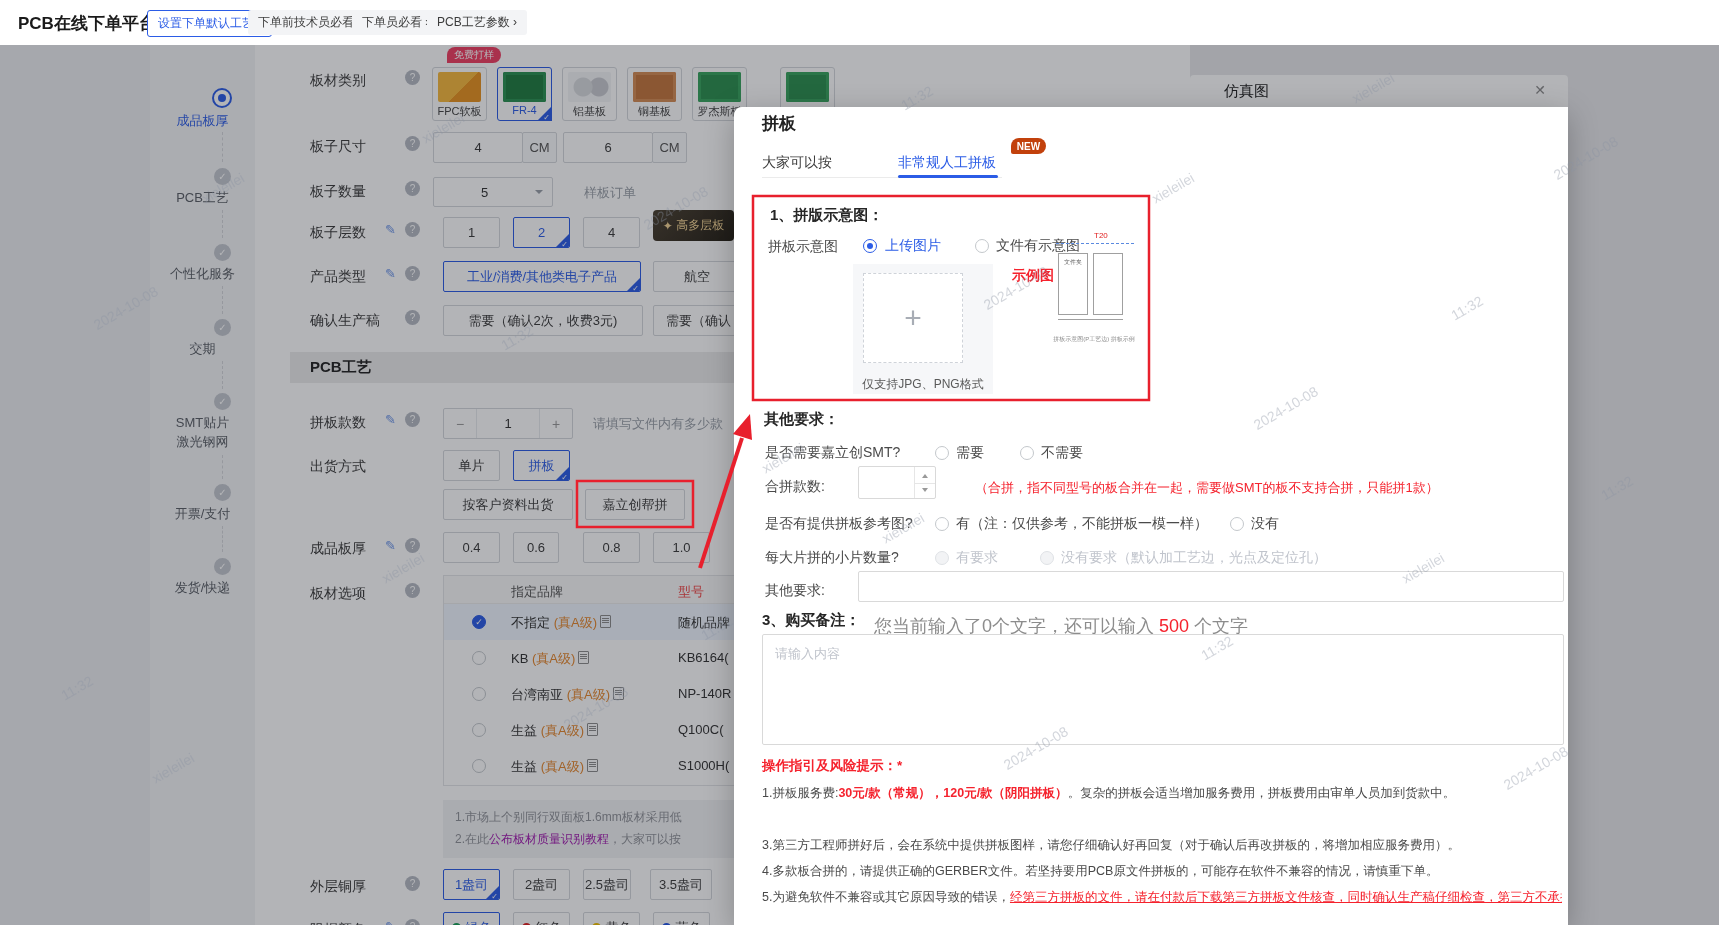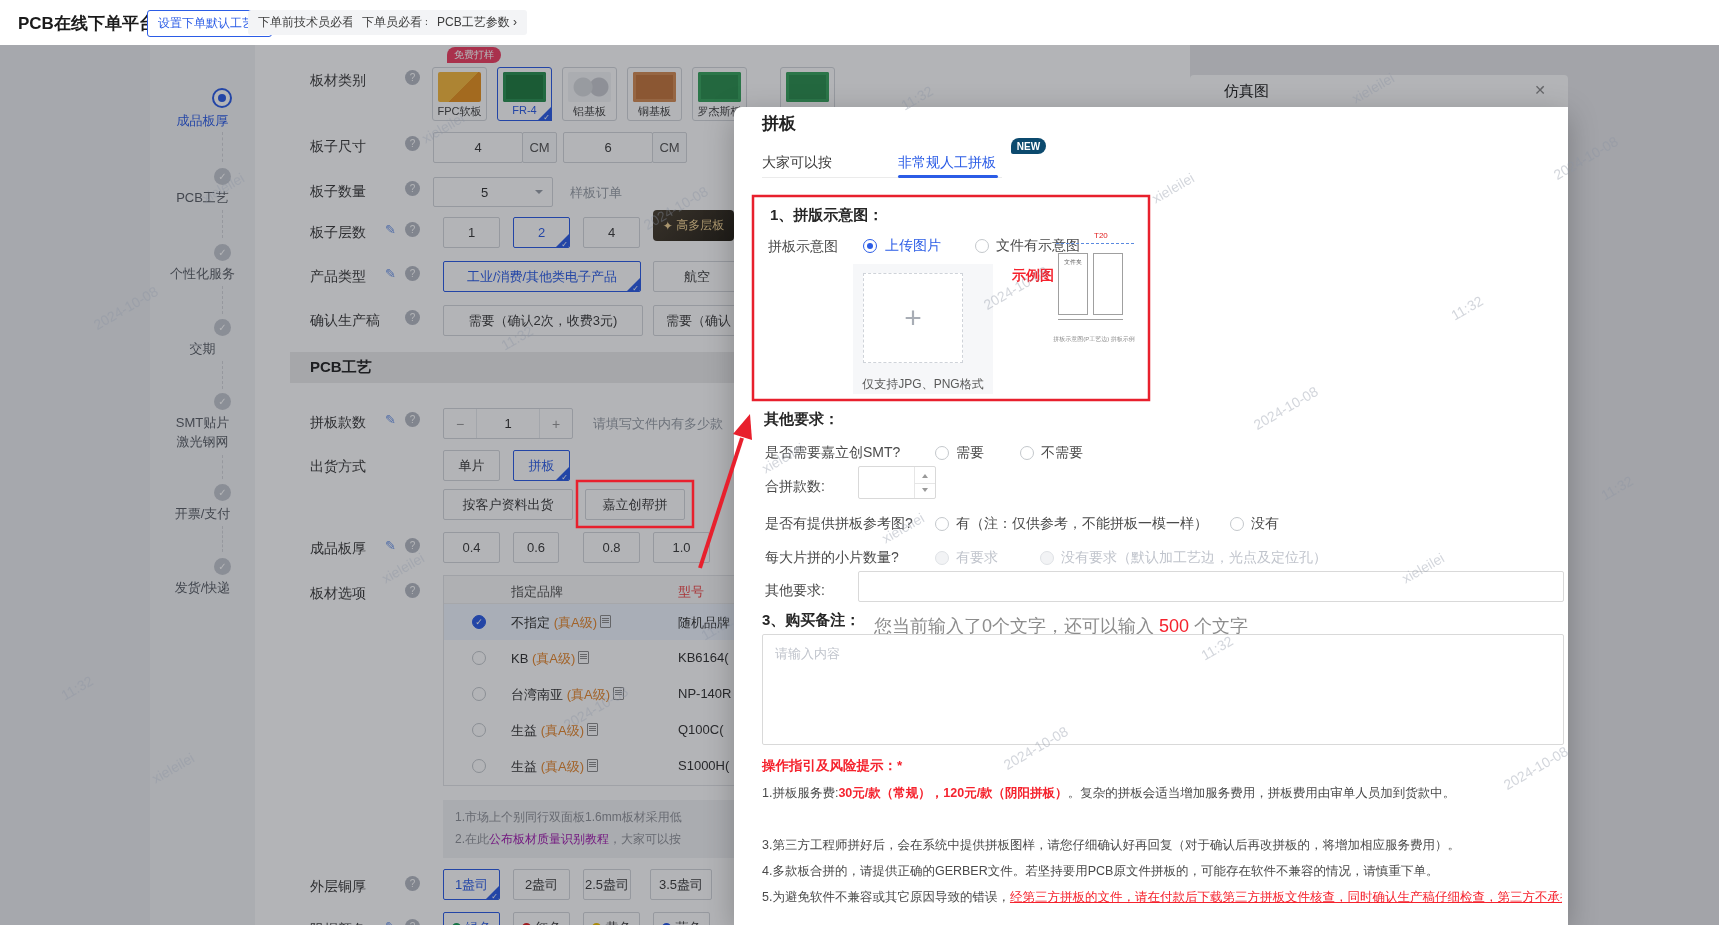--- a/index.html
+++ b/index.html
@@ -73,21 +73,21 @@
   .dot{display:inline-block;width:9px;height:9px;border-radius:50%;margin-right:5px}
   
   #overlay{position:absolute;left:0;top:45px;width:1719px;height:880px;background:rgba(18,22,32,0.32);z-index:40}
   #simpanel{position:absolute;left:1190px;top:75px;width:378px;height:32px;background:#fff;border-radius:4px 4px 0 0}
   #simpanel .st{position:absolute;left:34px;top:7px;font-size:15px;font-weight:normal;color:#222}
   #simpanel .sx{position:absolute;right:22px;top:7px;font-size:14px;color:#8c8c8c;cursor:pointer}
   #modal{position:absolute;left:734px;top:107px;width:834px;height:818px;background:#fff;border-radius:8px 0 0 0;box-shadow:0 8px 30px rgba(0,0,0,0.25);z-index:50}
   .m-title{position:absolute;left:28px;top:5px;font-size:17px;font-weight:bold;color:#222}
   .m-tab{position:absolute;top:47px;font-size:14px;color:#3c3c3c;cursor:pointer;white-space:nowrap}
   .m-tab.active{color:#2b5ce6}
-  .m-new{position:absolute;left:277px;top:31px;width:35px;height:16px;background:#0c4a6e;border-radius:8px 8px 8px 2px;color:#fff;font-size:10px;font-weight:bold;display:flex;align-items:center;justify-content:center}
+  .m-new{position:absolute;left:277px;top:31px;width:35px;height:16px;background:#c2410c;border-radius:8px 8px 8px 2px;color:#fff;font-size:10px;font-weight:bold;display:flex;align-items:center;justify-content:center}
   .m-divider{position:absolute;left:28px;top:70px;width:240px;height:1px;background:#ebebeb}
   .m-ink{position:absolute;left:164px;top:68px;width:100px;height:3px;background:#2b5ce6;border-radius:2px}
   .m-h{position:absolute;font-size:15px;font-weight:bold;color:#262626;white-space:nowrap}
   .m-lbl{position:absolute;font-size:14px;color:#4a4a4a;white-space:nowrap}
   .m-opt{position:absolute;font-size:14px;color:#4a4a4a;white-space:nowrap;cursor:pointer}
   .m-opt.blue{color:#2b5ce6}
   .m-opt.dis{color:#c0c4cc}
   #uploadpanel{position:absolute;left:119px;top:157px;width:140px;height:130px;background:#f6f7f9;cursor:pointer}
   #uploaddash{position:absolute;left:10px;top:9px;width:100px;height:90px;border:1px dashed #cfd3d9;background:#fff;box-sizing:border-box;display:flex;align-items:center;justify-content:center;font-size:30px;color:#a8adb5}
   #uploadhint{position:absolute;left:0;top:112px;width:140px;text-align:center;font-size:12px;color:#595959;white-space:nowrap}
@@ -193,21 +193,21 @@
   <div class="ob unit" style="left:522px;top:132px;width:35px">CM</div>
   <div class="ob" style="left:563px;top:132px;width:90px">6</div>
   <div class="ob unit" style="left:652px;top:132px;width:35px">CM</div>
 
   <div class="flabel" style="top:183px">板子数量</div>
   <div class="help" style="left:405px;top:181px">?</div>
   <div class="selectbox">
     <div class="v">5</div>
     <div class="chev"></div>
   </div>
-  <div class="hinttext" style="left:570px;top:184px">样板订单</div>
+  <div class="hinttext" style="left:584px;top:184px">样板订单</div>
 
   <div class="flabel" style="top:224px">板子层数</div>
   <div class="pencil" style="left:385px;top:222px">✎</div>
   <div class="help" style="left:405px;top:222px">?</div>
   <div class="ob" style="left:443px;top:217px;width:57px">1</div>
   <div class="ob sel" style="left:513px;top:217px;width:57px">2</div>
   <div class="ob" style="left:583px;top:217px;width:57px">4</div>
   <div class="goldbtn"><span>✦</span>&nbsp;<span>高多层板</span></div>
 
   <div class="flabel" style="top:268px">产品类型</div>
@@ -357,20 +357,21 @@
     <div class="m-lbl" style="left:31px;top:371px">合拼款数:</div>
     <div class="spinner">
       <div class="col"></div>
       <div class="up">
           <span class="tri-u"></span>
         </div>
       <div class="dn">
           <span class="tri-d"></span>
         </div>
     </div>
+    <div class="m-red" style="left:241px;top:372px">（合拼，指不同型号的板合并在一起，需要做SMT的板不支持合拼，只能拼1款）</div>
 
     <div class="m-lbl" style="left:31px;top:408px">是否有提供拼板参考图?</div>
     <div class="rad" style="left:201px;top:410px"></div>
     <div class="m-opt" style="left:222px;top:408px">有（注：仅供参考，不能拼板一模一样）</div>
     <div class="rad" style="left:496px;top:410px"></div>
     <div class="m-opt" style="left:517px;top:408px">没有</div>
 
     <div class="m-lbl" style="left:31px;top:442px">每大片拼的小片数量?</div>
     <div class="rad dis" style="left:201px;top:444px"></div>
     <div class="m-opt dis" style="left:222px;top:442px">有要求</div>

